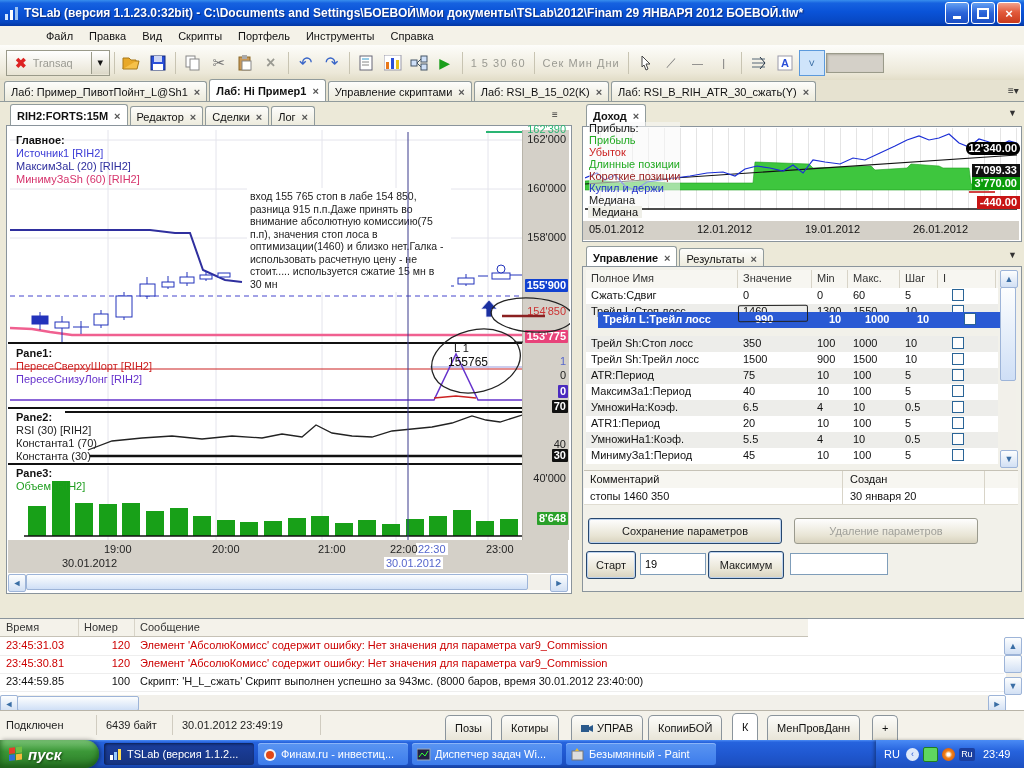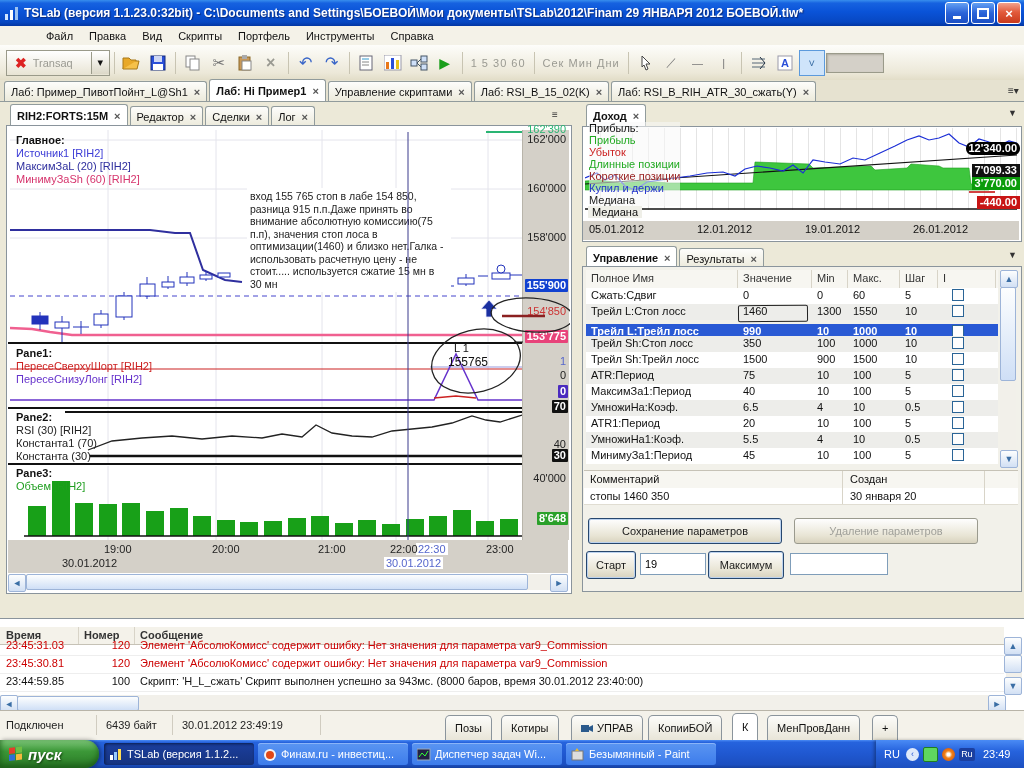--- a/index.html
+++ b/index.html
@@ -103,21 +103,21 @@
     justify-content:center;font-size:11px;color:#1a1a1a;box-shadow:inset 0 0 0 1px #bcd2ee;}
   .xpbtn.disabled{color:#a0a09a;box-shadow:none;border-color:#9a9a8e;}
   .xpinput{position:absolute;height:20px;border:1px solid #7f9db9;background:#fff;
     font-family:"Liberation Sans",sans-serif;font-size:11px;padding:0 4px;box-sizing:content-box;}
 
   
   #msg-title{position:absolute;left:0;top:602px;width:1024px;height:16px;
     background:linear-gradient(#e9eef7,#9fb2cf);color:#f7f9ff;font-weight:bold;
     display:flex;align-items:center;padding-left:6px;box-sizing:border-box;text-shadow:0 1px 1px #6a7f9f;}
   #msg-body{position:absolute;left:0;top:618px;width:1024px;height:92px;background:#fff;border-top:1px solid #8a949c;}
-  #msg-head{position:absolute;left:0;top:8px;width:1004px;height:17px;background:#f4f2ea;border-bottom:1px solid #c6c2b6;font-weight:bold;}
+  #msg-head{position:absolute;left:0;top:0;width:808px;height:17px;background:#f4f2ea;border-bottom:1px solid #c6c2b6;}
   #msg-head span{position:absolute;top:2px;color:#333;}
   .mrow{position:absolute;left:0;width:1004px;height:18px;border-bottom:1px solid #eee;}
   .mrow span{position:absolute;top:2px;white-space:nowrap;}
   .mrow.err{color:#cc0000;}
 
   
   #statusbar{position:absolute;left:0;top:710px;width:1024px;height:30px;background:#f4f2ea;
     border-top:1px solid #b8b4a8;}
   #statusbar .fld{position:absolute;top:8px;color:#222;}
   #statusbar .div{position:absolute;top:4px;height:20px;width:1px;background:#d0ccc0;}
@@ -567,21 +567,21 @@
         <div class="cbx"></div>
       </div>
       <div class="trow" style="top: 304px; background: rgb(237, 237, 234);">
         <div style="width: 152px;">Трейл L:Стоп лосс</div>
         <div style="width: 74px;">1460</div>
         <div style="width: 36px;">1300</div>
         <div style="width: 52px;">1550</div>
         <div style="width: 38px;">10</div>
         <div class="cbx"></div>
       </div>
-      <div class="trow sel" style="top: 324px;">
+      <div class="trow sel" style="top: 312px; margin-left: 12px;">
         <div style="width: 152px;">Трейл L:Трейл лосс</div>
         <div style="width: 74px;">990</div>
         <div style="width: 36px;">10</div>
         <div style="width: 52px;">1000</div>
         <div style="width: 38px;">10</div>
         <div class="cbx"></div>
       </div>
       <div class="trow" style="top: 336px; background: rgb(237, 237, 234);">
         <div style="width: 152px;">Трейл Sh:Стоп лосс</div>
         <div style="width: 74px;">350</div>

